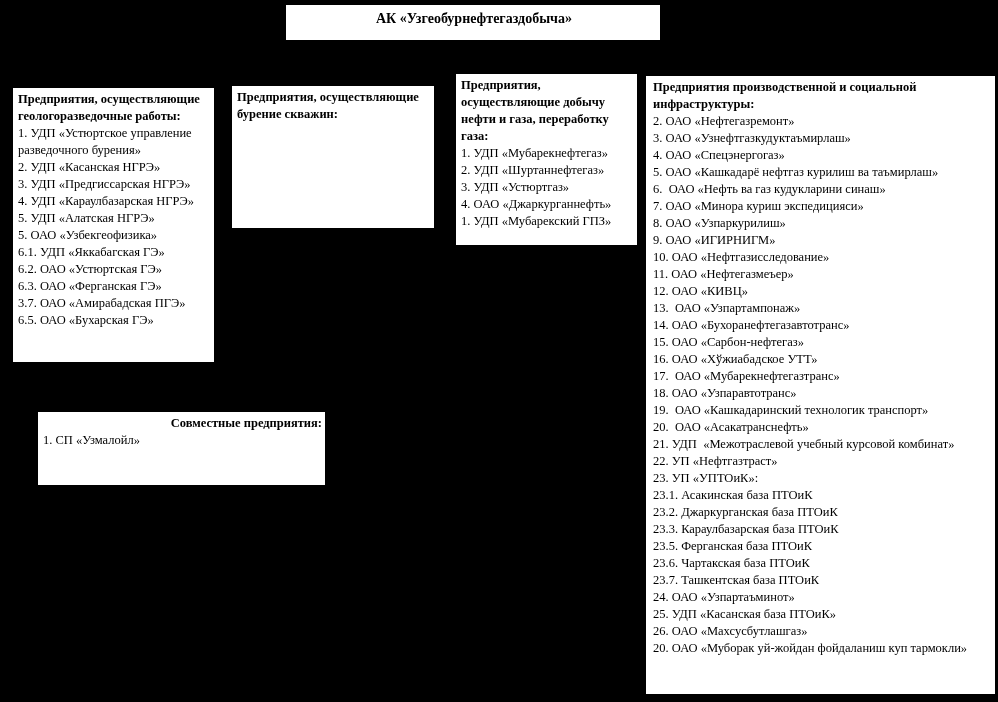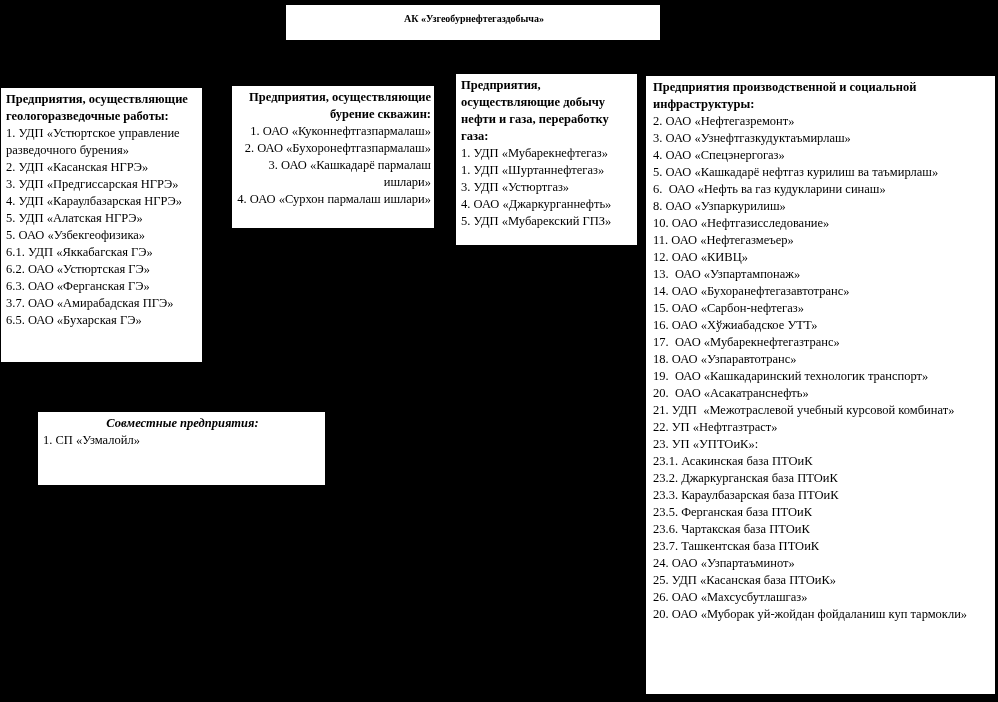--- a/index.html
+++ b/index.html
@@ -13,30 +13,30 @@
   .box {
     position: absolute;
     background: #ffffff;
     border: 1px solid #000000;
     font-size: 12.5px;
     line-height: 17px;
     overflow: hidden;
     padding: 3px 3px 0 5px;
   }
   .box-header { font-weight: bold; }
-  .box-header.center { text-align: center; font-style: italic; }
+  .box-header.center { text-align: right; }
   .item { white-space: pre-wrap; }
 
   #box-title {
     left: 285px; top: 4px; width: 376px; height: 37px;
     text-align: center; padding-top: 5px;
-    font-size: 10px;
+    font-size: 14px;
   }
-  #box-geology        { left: 0;  top: 87px;  width: 203px; height: 276px; font-family: Liberation Serif, serif; }
-  #box-drilling       { left: 231px; top: 85px;  width: 204px; height: 144px; text-align: right; }
+  #box-geology        { left: 12px;  top: 87px;  width: 203px; height: 276px; font-family: Liberation Serif, serif; }
+  #box-drilling       { left: 231px; top: 85px;  width: 204px; height: 144px; }
   #box-production     { left: 455px; top: 73px;  width: 183px; height: 173px; }
   #box-infrastructure { left: 645px; top: 75px;  width: 351px; height: 620px; padding-left: 7px; }
   #box-joint          { left: 37px;  top: 411px; width: 289px; height: 75px; }
 </style>
 </head>
 <body>
 
 <div class="box" id="box-title">
   <div class="box-header">АК «Узгеобурнефтегаздобыча»</div>
 </div>
@@ -53,48 +53,44 @@
       <div class="item">6.1. УДП «Яккабагская ГЭ»</div>
       <div class="item">6.2. ОАО «Устюртская ГЭ»</div>
       <div class="item">6.3. ОАО «Ферганская ГЭ»</div>
       <div class="item">3.7. ОАО «Амирабадская ПГЭ»</div>
       <div class="item">6.5. ОАО «Бухарская ГЭ»</div>
     </div>
 </div>
 
 <div class="box" id="box-drilling">
   <div class="box-header">Предприятия, осуществляющие бурение скважин:</div>
-  <div class="box-items">
-      <div class="item">1. ОАО «Куконнефтгазпармалаш»</div>
-      <div class="item">2. ОАО «Бухоронефтгазпармалаш»</div>
-      <div class="item">3. ОАО «Кашкадарё пармалаш ишлари»</div>
-      <div class="item">4. ОАО «Сурхон пармалаш ишлари»</div>
-    </div>
 </div>
 
 <div class="box" id="box-production">
   <div class="box-header">Предприятия, осуществляющие добычу нефти и газа, переработку газа:</div>
   <div class="box-items">
       <div class="item">1. УДП «Мубарекнефтегаз»</div>
-      <div class="item">1. УДП «Шуртаннефтегаз»</div>
+      <div class="item">2. УДП «Шуртаннефтегаз»</div>
       <div class="item">3. УДП «Устюртгаз»</div>
       <div class="item">4. ОАО «Джаркурганнефть»</div>
-      <div class="item">5. УДП «Мубарекский ГПЗ»</div>
+      <div class="item">1. УДП «Мубарекский ГПЗ»</div>
     </div>
 </div>
 
 <div class="box" id="box-infrastructure">
   <div class="box-header">Предприятия производственной и социальной инфраструктуры:</div>
   <div class="box-items">
       <div class="item">2. ОАО «Нефтегазремонт»</div>
       <div class="item">3. ОАО «Узнефтгазкудуктаъмирлаш»</div>
       <div class="item">4. ОАО «Спецэнергогаз»</div>
       <div class="item">5. ОАО «Кашкадарё нефтгаз курилиш ва таъмирлаш»</div>
       <div class="item">6.  ОАО «Нефть ва газ кудукларини синаш»</div>
+      <div class="item">7. ОАО «Минора куриш экспедицияси»</div>
       <div class="item">8. ОАО «Узпаркурилиш»</div>
+      <div class="item">9. ОАО «ИГИРНИГМ»</div>
       <div class="item">10. ОАО «Нефтгазисследование»</div>
       <div class="item">11. ОАО «Нефтегазмеъер»</div>
       <div class="item">12. ОАО «КИВЦ»</div>
       <div class="item">13.  ОАО «Узпартампонаж»</div>
       <div class="item">14. ОАО «Бухоранефтегазавтотранс»</div>
       <div class="item">15. ОАО «Сарбон-нефтегаз»</div>
       <div class="item">16. ОАО «Хўжиабадское УТТ»</div>
       <div class="item">17.  ОАО «Мубарекнефтегазтранс»</div>
       <div class="item">18. ОАО «Узпаравтотранс»</div>
       <div class="item">19.  ОАО «Кашкадаринский технологик транспорт»</div>

